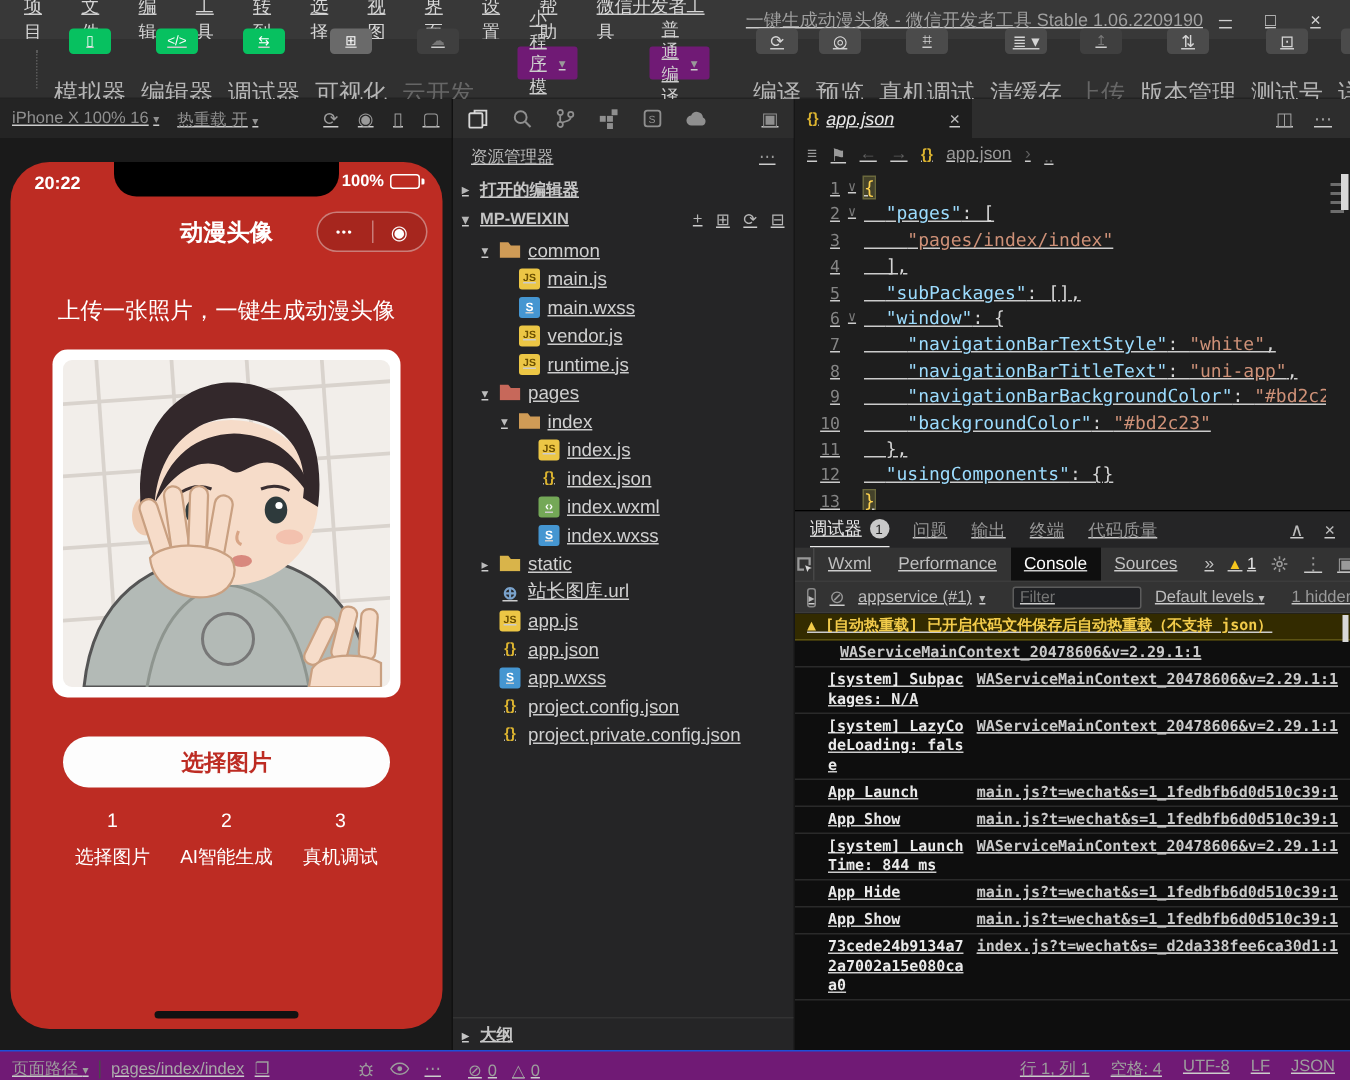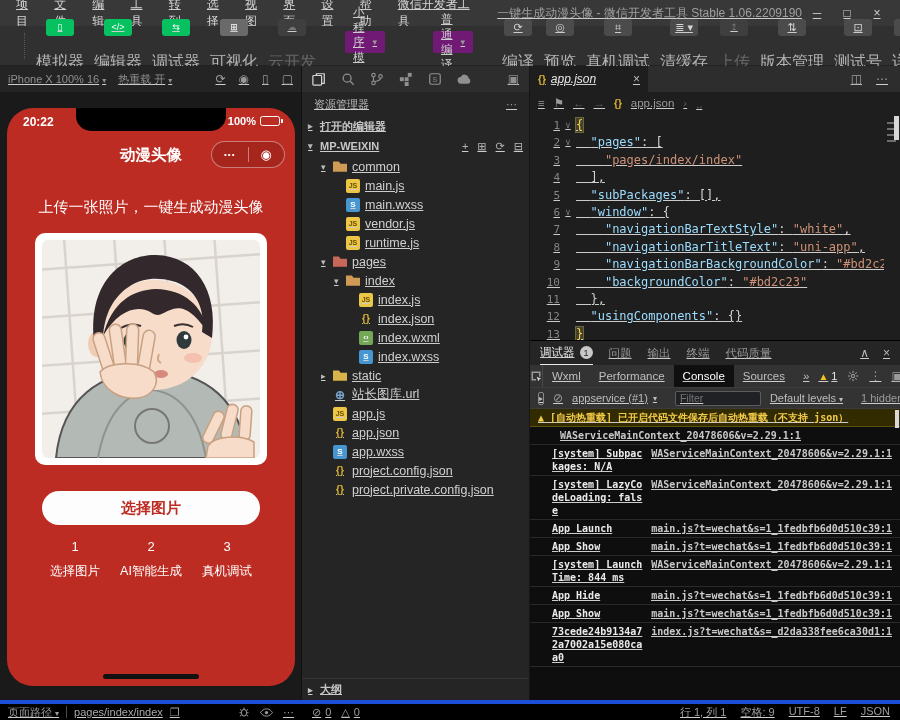--- a/index.html
+++ b/index.html
@@ -137,21 +137,21 @@
   .con-gear { margin-left: auto; }
   .console { flex: 1; background: #0e0e0e; font-family: "DejaVu Sans Mono", monospace; font-size: 10px; overflow: hidden; position: relative; }
   .con-row { display: flex; padding: 2px 8px 2px 22px; border-bottom: 1px solid #2a2a2a; line-height: 13px; }
   .con-row.con-warn { background: #332b00; border-bottom: 1px solid #5c5313; padding-left: 8px; }
   .con-warn .con-text { color: #f2cb4a; }
   .con-text { flex: 1; color: #eaeaea; font-weight: bold; word-break: break-all; }
   .con-link { flex: none; margin-left: 8px; color: #c9c9c9; text-decoration: underline; font-weight: bold; white-space: nowrap; }
   .con-scroll { position: absolute; right: 1px; top: 1px; width: 4px; height: 18px; background: #d8d8d8; }
 
   
-  .statusbar { height: 20px; background: #000000; border-top: 4px solid #1d4ed8; display: flex; align-items: center; font-size: 11px; color: #9d9d9d; flex: none; }
+  .statusbar { height: 20px; background: #701a75; border-top: 1px solid #1d4ed8; display: flex; align-items: flex-end; font-size: 11px; color: #9d9d9d; flex: none; }
   .sb-left { width: 302px; flex: none; display: flex; align-items: center; padding: 0 8px; gap: 7px; }
   .sb-left .path { color: #a8a8a8; }
   .sb-sep { width: 1px; height: 12px; background: #4a4a4a; }
   .sb-icons { margin-left: auto; display: flex; gap: 10px; align-items: center; }
   .sb-counts { display: flex; gap: 4px; align-items: center; padding-left: 10px; }
   .sb-right { margin-left: auto; display: flex; gap: 14px; padding-right: 10px; white-space: nowrap; }
   .caret-sm { font-size: 8px; }
 </style>
 </head>
 <body>
@@ -689,19 +689,19 @@
       </span>
     </div>
     <div class="sb-counts">
       <span>⊘</span>
         <span>0</span>
       <span style="margin-left:6px;">△</span>
         <span>0</span>
     </div>
     <div class="sb-right">
       <span>行 1, 列 1</span>
-      <span>空格: 9</span>
+      <span>空格: 4</span>
       <span>UTF-8</span>
       <span>LF</span>
       <span>JSON</span>
     </div>
   </div>
 </div>
 
 </body></html>

